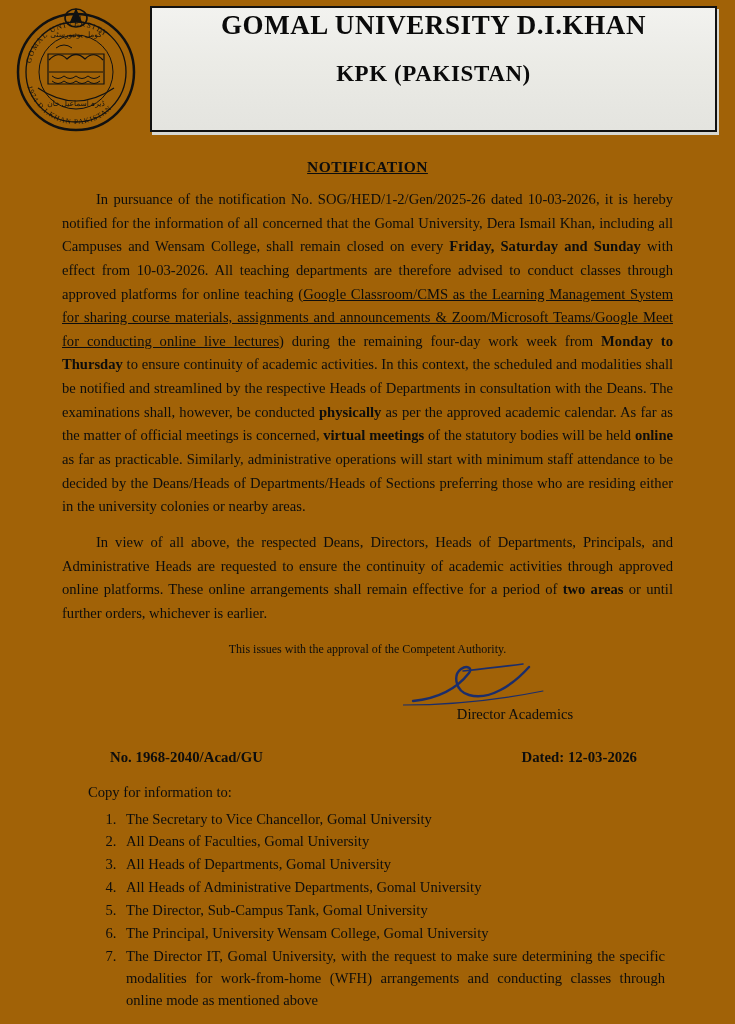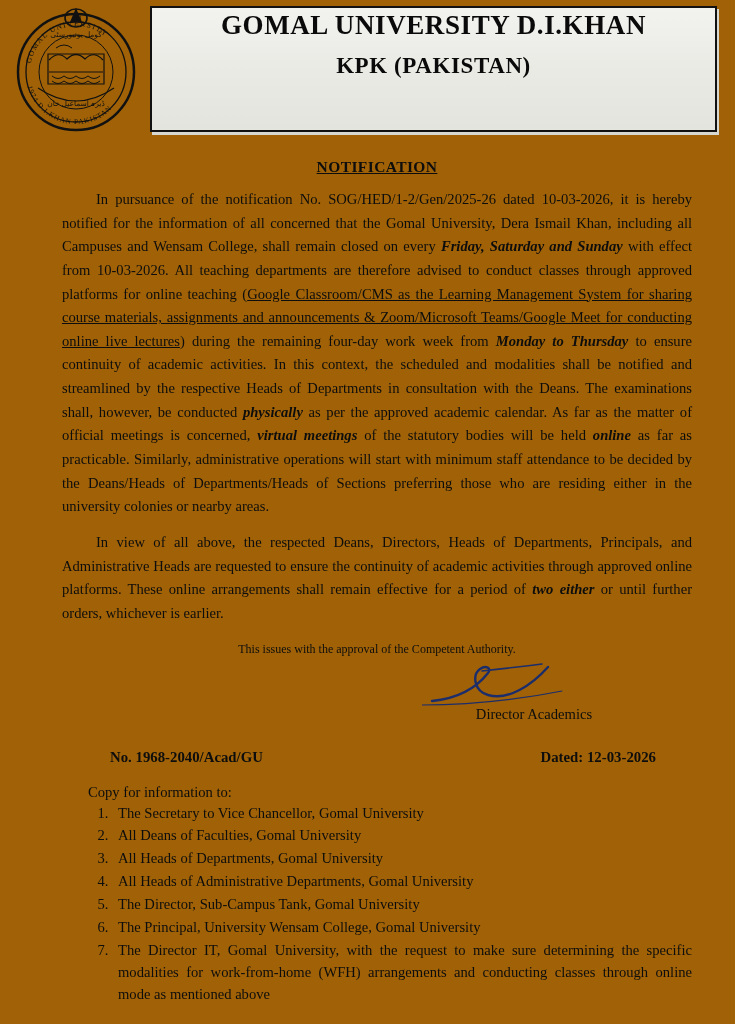--- a/index.html
+++ b/index.html
@@ -39,52 +39,52 @@
   }
   .header-band .line {
     text-align: center;
     font-family: "Liberation Serif", serif;
     font-weight: bold;
     color: #0a0a0a;
     letter-spacing: 0.6px;
   }
   .hl1 { font-size: 27px; margin-top: 6px; }
   .hl2 { font-size: 27px; margin-top: 2px; }
-  .hl3 { font-size: 23px; margin-top: 12px; }
+  .hl3 { font-size: 23px; margin-top: 20px; }
 
   
   .crest {
     position: absolute;
     left: 8px;
     top: 2px;
     width: 136px;
     height: 136px;
   }
   .crest svg { display: block; }
 
   
   .content {
-    padding: 8px 43px 0 62px;
+    padding: 8px 62px 0 62px;
   }
   .notif-title {
     text-align: center;
     font-weight: bold;
     font-size: 15.5px;
     text-decoration: underline;
     letter-spacing: 0.4px;
     margin: 10px 0 12px 0;
   }
   p.para {
     font-size: 14.6px;
     line-height: 1.62;
     text-align: justify;
     margin: 0 0 12px 0;
     text-indent: 34px;
   }
-  b { font-weight: bold; font-style: italic; }
+  b { font-weight: bold; }
   u { text-decoration: underline; }
 
   .approval {
     text-align: center;
     font-size: 12px;
     margin: 16px 0 0 0;
   }
 
   
   .sig-wrap {
@@ -127,21 +127,21 @@
   }
 
   
   .copy-block {
     margin: 18px 0 0 0;
     padding-left: 26px;
     font-size: 14.6px;
   }
   .copy-head { margin-bottom: 2px; }
   ol.copy-list {
-    margin: 0;
+    margin: 8px;
     padding-left: 24px;
     list-style: decimal;
   }
   ol.copy-list li {
     margin-bottom: 1px;
     line-height: 1.5;
     padding-left: 6px;
     text-align: justify;
   }
   ol.copy-list li::marker { font-size: 14.6px; }
@@ -186,21 +186,21 @@
       <div class="line hl3">KPK (PAKISTAN)</div>
     </div>
   </div>
 
   <div class="content">
 
     <div class="notif-title">NOTIFICATION</div>
 
     <p class="para"><span>In pursuance of the notification No. SOG/HED/1-2/Gen/2025-26 dated 10-03-2026, it is hereby notified for the information of all concerned that the Gomal University, Dera Ismail Khan, including all Campuses and Wensam College, shall remain closed on every </span><b>Friday, Saturday and Sunday</b><span> with effect from 10-03-2026. All teaching departments are therefore advised to conduct classes through approved platforms for online teaching (</span><u>Google Classroom/CMS as the Learning Management System for sharing course materials, assignments and announcements &amp; Zoom/Microsoft Teams/Google Meet for conducting online live lectures</u><span>) during the remaining four-day work week from </span><b>Monday to Thursday</b><span> to ensure continuity of academic activities. In this context, the scheduled and modalities shall be notified and streamlined by the respective Heads of Departments in consultation with the Deans. The examinations shall, however, be conducted </span><b>physically</b><span> as per the approved academic calendar. As far as the matter of official meetings is concerned, </span><b>virtual meetings</b><span> of the statutory bodies will be held </span><b>online</b><span> as far as practicable. Similarly, administrative operations will start with minimum staff attendance to be decided by the Deans/Heads of Departments/Heads of Sections preferring those who are residing either in the university colonies or nearby areas.</span></p>
 
-    <p class="para"><span>In view of all above, the respected Deans, Directors, Heads of Departments, Principals, and Administrative Heads are requested to ensure the continuity of academic activities through approved online platforms. These online arrangements shall remain effective for a period of </span><b>two either</b><span> or until further orders, whichever is earlier.</span></p>
+    <p class="para"><span>In view of all above, the respected Deans, Directors, Heads of Departments, Principals, and Administrative Heads are requested to ensure the continuity of academic activities through approved online platforms. These online arrangements shall remain effective for a period of </span><b>two areas</b><span> or until further orders, whichever is earlier.</span></p>
 
     <div class="approval">This issues with the approval of the Competent Authority.</div>
 
     <div class="sig-wrap">
       <div class="sig-mark">
         <svg width="150" height="46" viewBox="0 0 150 46" xmlns="http://www.w3.org/2000/svg">
           <path d="M10 40 C 30 38, 52 30, 66 12 C 70 7, 64 4, 58 8 C 50 14, 52 30, 66 34 C 86 40, 110 24, 126 6" fill="none" stroke="#1b2d6b" stroke-width="2.4" stroke-linecap="round"></path>
           <path d="M60 10 C 78 8, 96 6, 120 3" fill="none" stroke="#1b2d6b" stroke-width="1.6" stroke-linecap="round"></path>
           <path d="M0 44 C 40 44, 90 40, 140 30" fill="none" stroke="#1b2d6b" stroke-width="1.2" stroke-linecap="round"></path>
         </svg>

